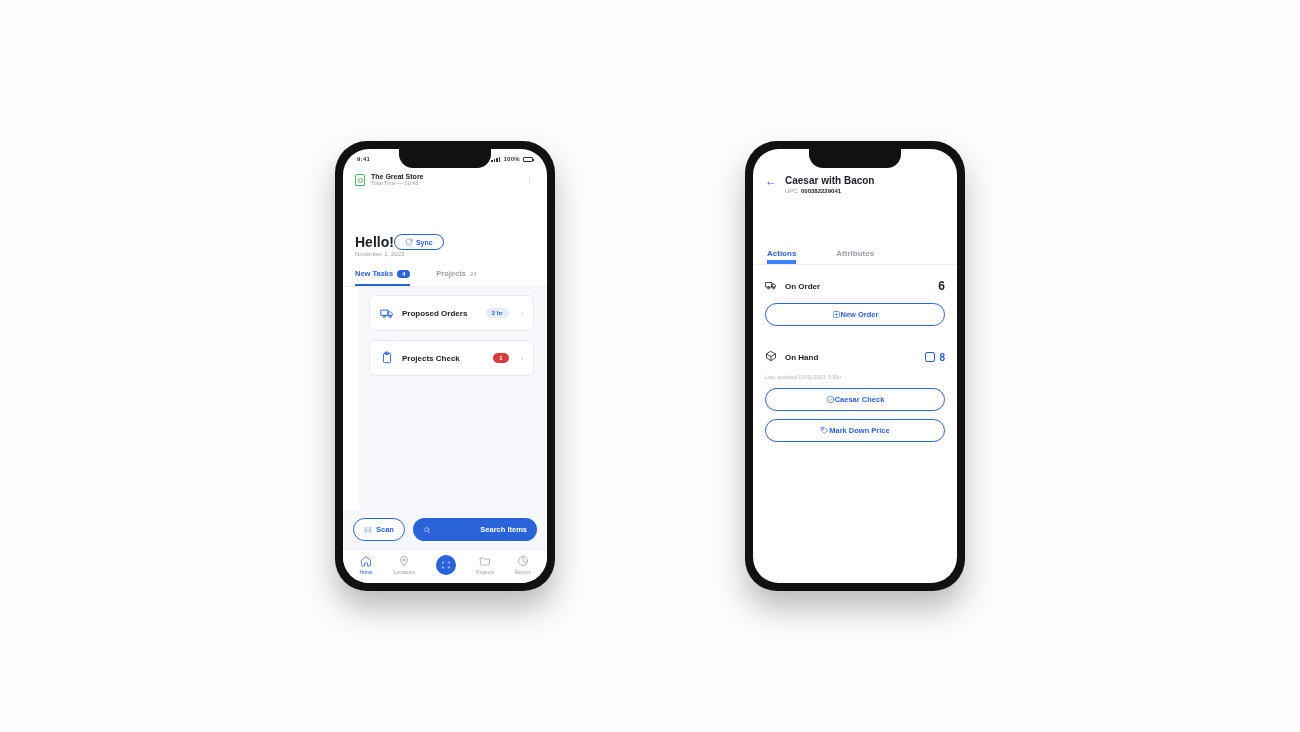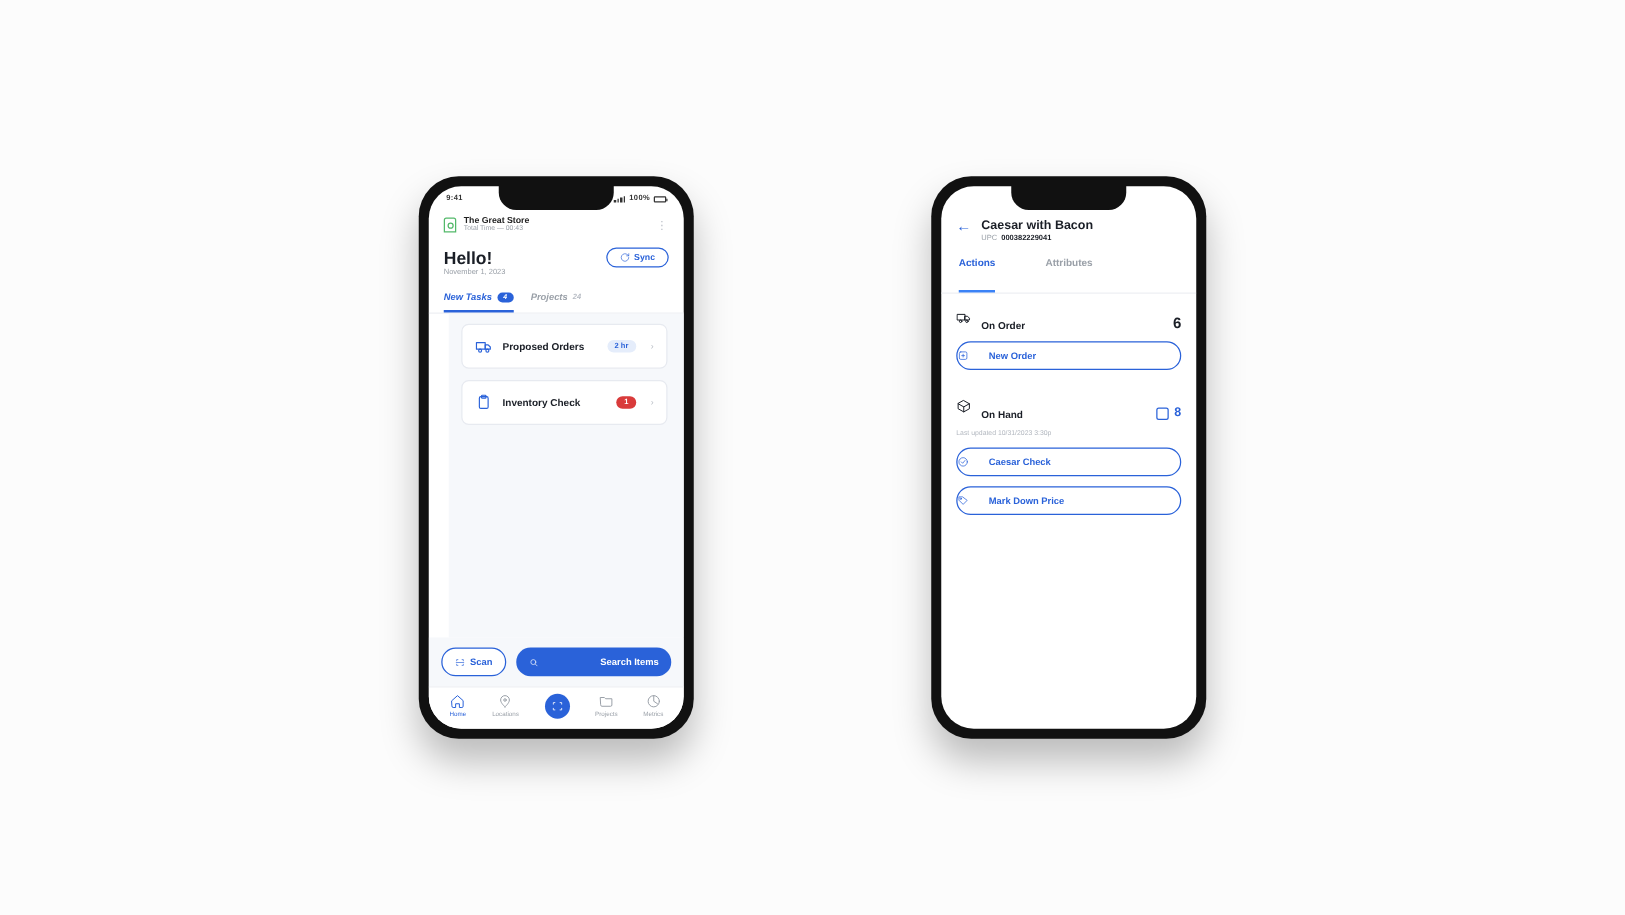--- a/index.html
+++ b/index.html
@@ -76,35 +76,35 @@
     display:flex; align-items:center; gap:6px;
     padding: 4px 12px 6px 12px;
   }
   .store-icon { width:10px; height:12px; border:1.5px solid #53b96a; border-radius:2px 2px 0 0; position:relative; }
   .store-icon::after { content:""; position:absolute; left:2px; top:3px; width:3px; height:3px; border:1px solid #53b96a; border-radius:50%; }
   .store-text { font-size:7px; font-weight:700; color:#222; }
   .store-sub  { font-size:5.5px; color:#9aa0a8; }
   .store-dots { margin-left:auto; color:#b9bec6; font-size:9px; letter-spacing:1px; }
 
   .hello-row {
-    display:flex; justify-content:space-between; align-items:center;
+    display:flex; align-items:center;
     padding: 6px 12px 0 12px;
+    margin-top: 36px;
   }
   .hello { font-size:14px; font-weight:800; color:#1a1e26; }
   .sync-btn {
     border:1.5px solid #2a62d9; color:#2a62d9; font-size:7px;
     font-weight:700; padding:3px 10px; border-radius:12px;
     display:flex; align-items:center; gap:3px;
   }
   .date-row { padding:1px 12px 8px 12px; font-size:6px; color:#9aa0a8; }
 
   .tabs-row {
-    display:flex; gap:14px; padding:4px 12px 0 12px;
+    display:flex; gap:26px; padding:4px 12px 0 12px;
     border-bottom:1px solid #eef0f3;
-    font-style:italic;
   }
   .tab {
     font-size:7.5px; font-weight:800; color:#2a62d9;
     padding-bottom:6px; border-bottom:2px solid #2a62d9;
     display:flex; align-items:center; gap:4px;
   }
   .tab .count-pill {
     background:#2a62d9; color:#fff; font-size:5.5px;
     border-radius:6px; padding:1px 5px;
   }
@@ -150,31 +150,31 @@
   .center-fab { width:20px; height:20px; border-radius:50%; background:#2a62d9; display:flex; align-items:center; justify-content:center; color:#fff; }
 
   
   .p2-header { display:flex; align-items:flex-start; gap:8px; padding:6px 12px 4px 12px; }
   .back { color:#2a62d9; font-size:12px; font-weight:800; line-height:1; }
   .p2-title { font-size:10px; font-weight:800; color:#1a1e26; }
   .p2-sub { font-size:6px; color:#9aa0a8; margin-top:2px; }
   .p2-sub .upc { color:#1a1e26; font-weight:700; }
 
   .p2-tabs { display:flex; gap:40px; padding:8px 14px 0 14px; border-bottom:1px solid #eef0f3; }
-  .p2-tab { font-size:8px; font-weight:800; color:#2a62d9; padding-bottom:17px; border-bottom:2px solid #3b82f6; }
+  .p2-tab { font-size:8px; font-weight:800; color:#2a62d9; padding-bottom:2px; border-bottom:4px solid #3b82f6;margin-top:43px; }
   .p2-tab.inactive { color:#9aa0a8; border-bottom-color:transparent; font-weight:700; }
 
   .p2-body { padding:12px 12px; display:flex; flex-direction:column; gap:8px; }
-  .p2-row { display:flex; align-items:flex-end; gap:8px; }
+  .p2-row { display:flex; align-items:center; gap:8px; }
   .p2-row .lbl { font-size:8px; font-weight:700; color:#1a1e26; }
   .p2-row .val { margin-left:auto; font-size:12px; font-weight:800; color:#1a1e26; }
   .p2-outline-btn {
     border:1.5px solid #2a62d9; color:#2a62d9; border-radius:18px;
     padding:6px 0; text-align:center; font-size:7.5px; font-weight:700;
-    display:flex; align-items:center; gap:16px;
+    display:flex; align-items:center; justify-content:center; gap:0;
   }
   .p2-meta { font-size:5.5px; color:#b2b7bf; }
   .p2-valicon { margin-left:auto; display:flex; align-items:center; gap:4px; color:#2a62d9; font-size:10px; font-weight:800; }
   .mini-ic { width:10px; height:10px; border:1.3px solid #2a62d9; border-radius:2px; }
 
   
   svg { stroke: currentColor; fill: none; stroke-width: 1.6; stroke-linecap: round; stroke-linejoin: round; }
 </style>
 </head>
 <body>
@@ -248,21 +248,21 @@
 
 
 
         <div class="card">
           <span class="icon">
             <svg width="14" height="14" viewBox="0 0 24 24">
                 <rect x="6" y="4" width="12" height="16" rx="2"></rect>
                 <rect x="9" y="2" width="6" height="4" rx="1"></rect>
               </svg>
           </span>
-          <span class="title">Inventory Check</span>
+          <span class="title">Projects Check</span>
           <span class="badge red">1</span>
           <span class="chev">›</span>
         </div>
       </div>
 
       <div class="bottom-actions">
         <div class="btn-outline">
           <svg width="8" height="8" viewBox="0 0 24 24">
               <path d="M4 8V5h3M20 8V5h-3M4 16v3h3M20 16v3h-3M3 12h18"></path>
             </svg>

